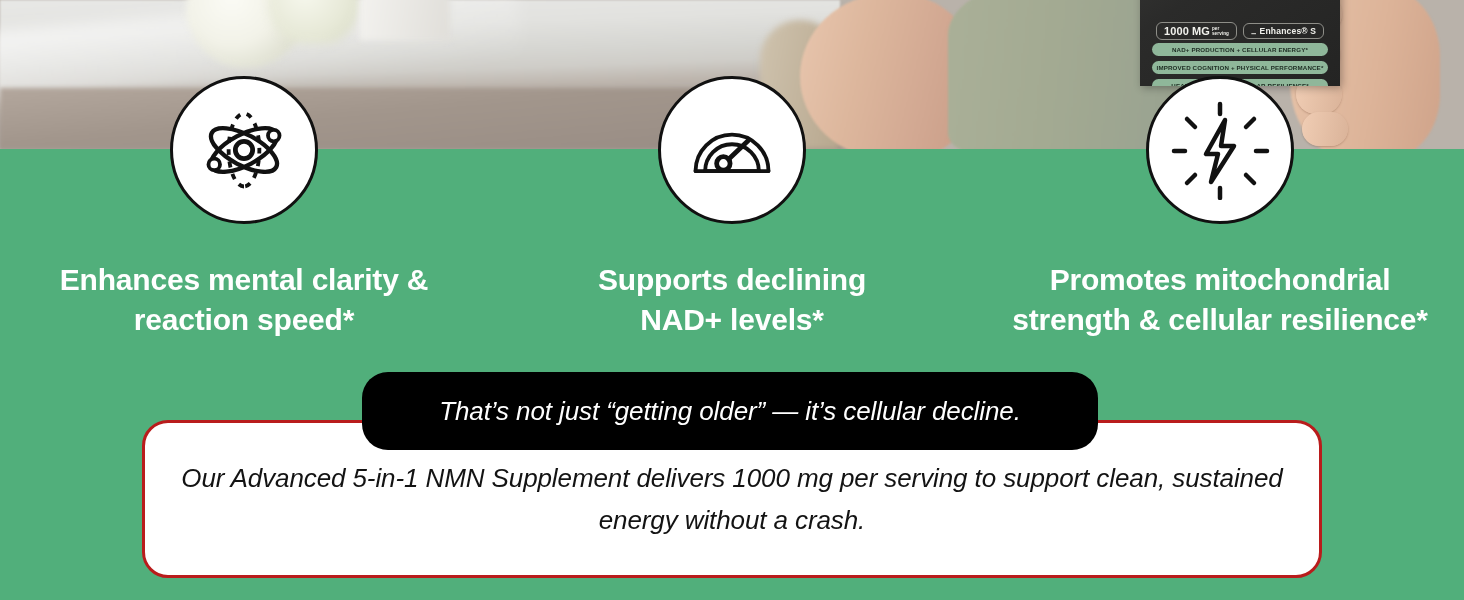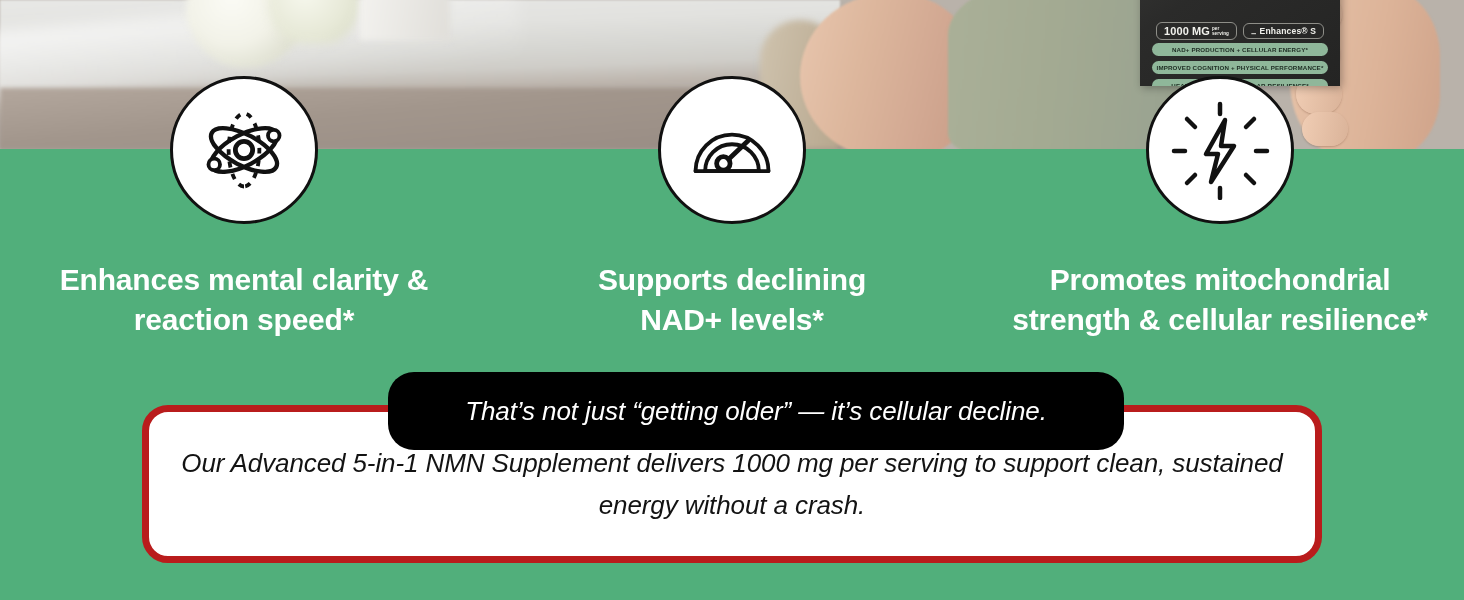--- a/index.html
+++ b/index.html
@@ -200,42 +200,42 @@
     font-weight: 700;
     line-height: 1.32;
     text-align: center;
     letter-spacing: -0.2px;
     white-space: pre-line;
   }
 
   
   .info-card {
     position: absolute;
-    left: 142px; top: 405px;
+    left: 142px; top: 420px;
     width: 1180px; height: 158px;
     background: #ffffff;
-    border: 7px solid #b91c1c;
+    border: 3px solid #b91c1c;
     border-radius: 26px;
     display: flex; align-items: center; justify-content: center;
     z-index: 6;
   }
   .info-card-text {
     width: 1120px;
     text-align: center;
     font-size: 26px;
     font-style: italic;
     color: #131313;
     line-height: 1.62;
     letter-spacing: -0.1px;
   }
 
   
   .pill-banner {
     position: absolute;
-    left: 388px; top: 372px;
+    left: 362px; top: 372px;
     width: 736px; height: 78px;
     background: #000000;
     border-radius: 26px;
     display: flex; align-items: center; justify-content: center;
     z-index: 7;
   }
   .pill-text {
     color: #ffffff;
     font-size: 26px;
     font-style: italic;

